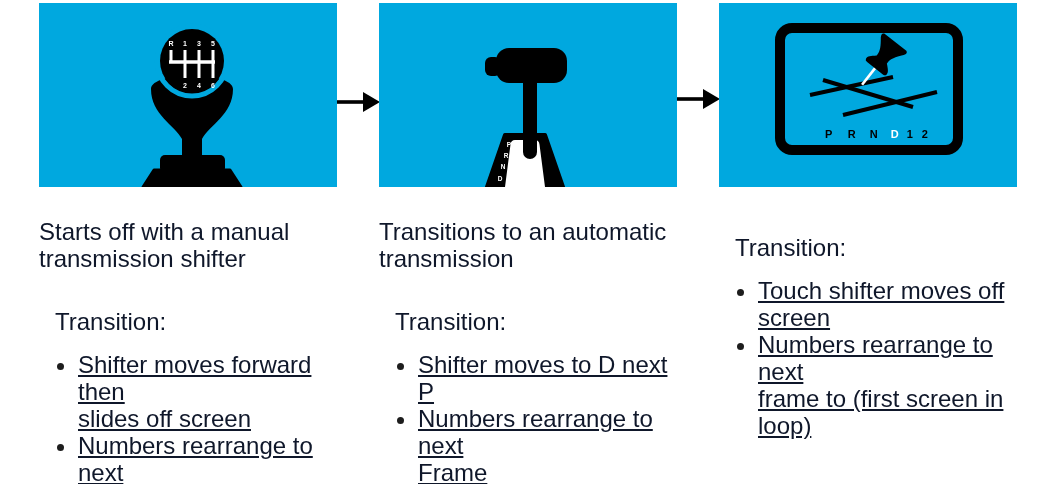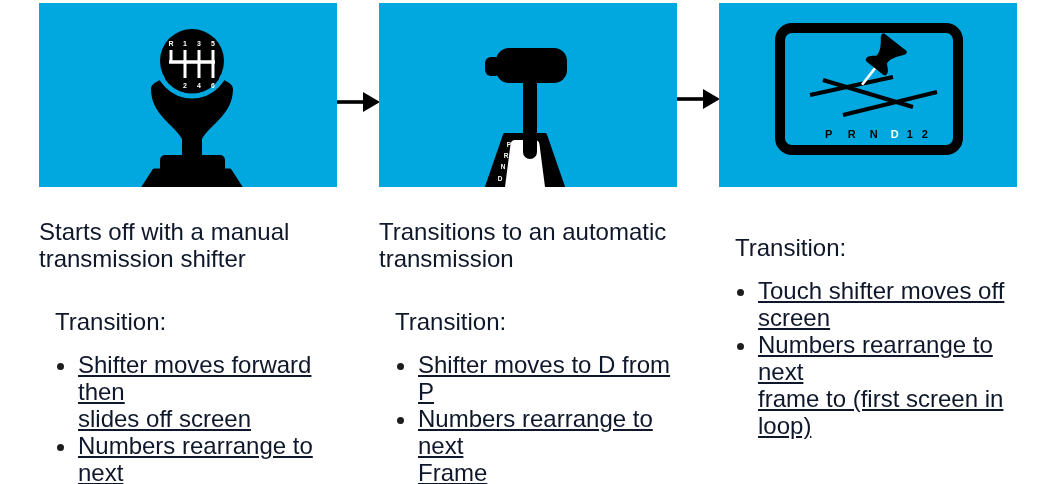--- a/index.html
+++ b/index.html
@@ -142,21 +142,21 @@
       <li>Numbers rearrange to next
 Frame</li>
     </ul>
   </div>
 
   <div class="caption f2">
     <p class="cap-title">Transitions to an automatic
 transmission</p>
     <p class="t-label">Transition:</p>
     <ul>
-      <li>Shifter moves to D from P</li>
+      <li>Shifter moves to D next P</li>
       <li>Numbers rearrange to next
 Frame</li>
     </ul>
   </div>
 
   <div class="caption f3">
     <p class="t-label">Transition:</p>
     <ul>
       <li>Touch shifter moves off
 screen</li>

